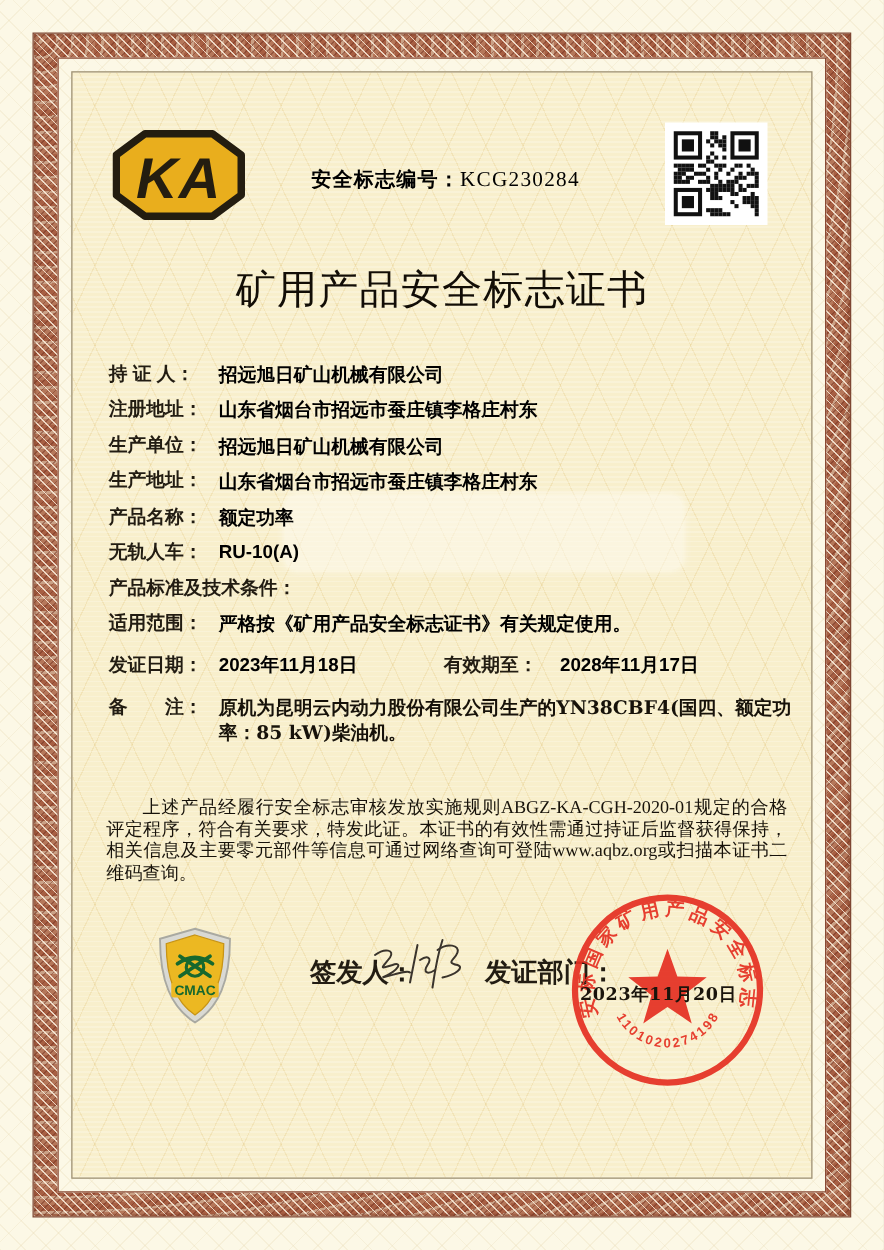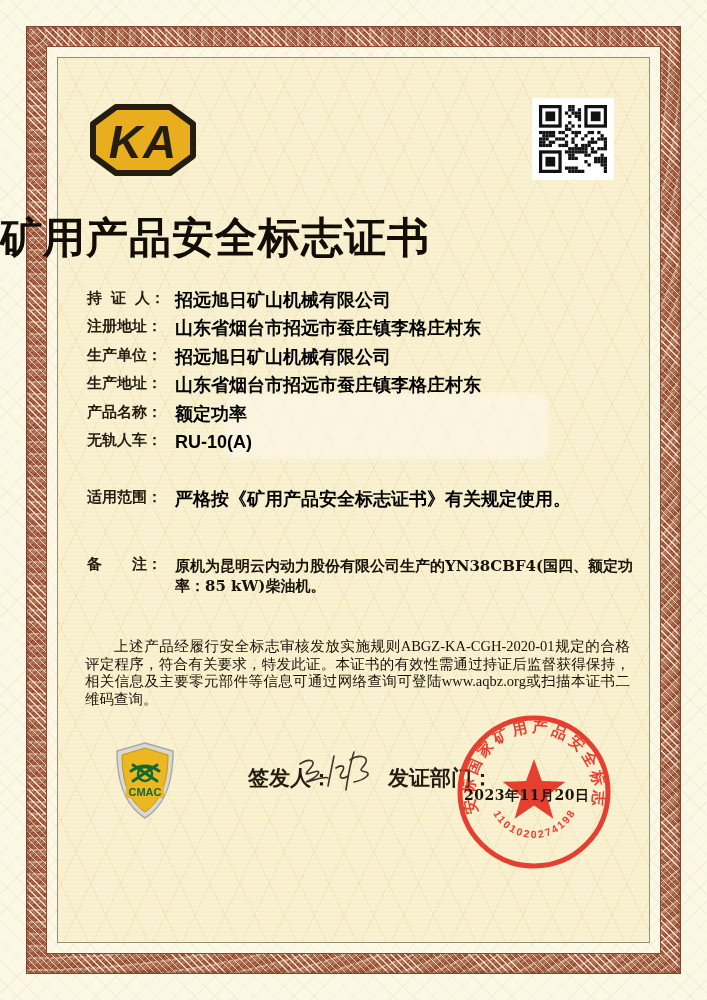--- a/index.html
+++ b/index.html
@@ -28,31 +28,31 @@
   
   .sheet{position:absolute;left:57px;top:57px;right:57px;bottom:57px;
     border:1px solid #9b8e74;
     background-color:#f8efcc;
     background-image:
       repeating-linear-gradient(0deg, rgba(255,255,255,.22) 0 1px, transparent 1px 4px),
       repeating-linear-gradient(115deg, rgba(226,198,128,.28) 0 1px, transparent 1px 27px),
       repeating-linear-gradient(65deg, rgba(226,198,128,.28) 0 1px, transparent 1px 27px);
   }
   .abs{position:absolute;}
-  .hei{font-family:Liberation Mono, monospace;font-weight:bold;color:#221c12;}
+  .hei{font-family:Liberation Sans, sans-serif;font-weight:bold;color:#221c12;}
 
   .cert-no{left:249px;top:134px;font-size:16px;letter-spacing:1px;}
   .cert-no .lab{font-family:"Liberation Serif",serif;font-weight:bold;}
   .cert-no .val{font-family:"Liberation Serif",serif;font-size:17px;}
 
-  .title{left:0;top:210px;width:100%;font-size:42px;font-weight:bold;
+  .title{left:0;top:210px;width:100%;text-align:center;font-size:32px;font-weight:normal;
     letter-spacing:1px;font-family:"Liberation Serif",serif;color:#120d06;}
 
   .row .lbl{position:absolute;left:87px;font-size:15px;white-space:nowrap;}
-  .row .val{position:absolute;left:175px;font-size:18px;white-space:nowrap;}
+  .row .val{position:absolute;left:175px;font-size:15px;white-space:nowrap;}
   .row{position:absolute;left:0;width:100%;height:20px;line-height:20px;}
   .val-kai{font-family:"DejaVu Serif",serif;font-weight:600;}
   .val-bold-sans{font-family:Liberation Sans, sans-serif;font-weight:bold;}
   .val-sans{font-family:"Liberation Sans",sans-serif;}
 
   .statement{left:85px;top:638px;width:545px;font-size:14.5px;line-height:17.6px;
     font-weight:normal;font-family:"Liberation Serif",serif;color:#17120a;
     text-align:justify;text-indent:2em;}
 
   .remark-val{position:absolute;left:175px;top:556px;width:472px;font-size:15px;line-height:20px;
@@ -75,20 +75,23 @@
 
   <div class="abs wm-box"></div>
 
   <div class="abs" style="left:90px;top:104px;">
     <svg width="106" height="72" viewBox="0 0 106 72">
       <polygon points="26,3 80,3 103,20 103,52 80,69 26,69 3,52 3,20" fill="#e9ae1d" stroke="#241d10" stroke-width="6" stroke-linejoin="round"></polygon>
       <text x="53" y="54" text-anchor="middle" font-size="46" font-weight="900" font-style="italic" font-family="Liberation Sans, sans-serif" fill="#241d10" letter-spacing="1">KA</text>
     </svg>
   </div>
 
+  <div class="abs cert-no">
+    <span class="lab">安全标志编号：</span><span class="val">KCG230284</span>
+  </div>
 
   <div class="abs" style="left:532px;top:98px;width:82px;height:82px;background:#ffffff;">
     <svg id="qr-svg" width="82" height="82" viewBox="0 0 82 82">
         <rect x="36.14285714285714" y="7" width="3.238095238095238" height="3.238095238095238" fill="#111"></rect>
         <rect x="39.38095238095238" y="7" width="3.238095238095238" height="3.238095238095238" fill="#111"></rect>
         <rect x="36.14285714285714" y="10.238095238095237" width="3.238095238095238" height="3.238095238095238" fill="#111"></rect>
         <rect x="39.38095238095238" y="10.238095238095237" width="3.238095238095238" height="3.238095238095238" fill="#111"></rect>
         <rect x="45.85714285714286" y="10.238095238095237" width="3.238095238095238" height="3.238095238095238" fill="#111"></rect>
         <rect x="32.904761904761905" y="13.476190476190476" width="3.238095238095238" height="3.238095238095238" fill="#111"></rect>
         <rect x="39.38095238095238" y="13.476190476190476" width="3.238095238095238" height="3.238095238095238" fill="#111"></rect>
@@ -241,35 +244,42 @@
   </div>
   <div class="row" style="top:404px">
     <span class="lbl hei">产品名称：</span>
     <span class="val val-kai">额定功率</span>
   </div>
   <div class="row" style="top:432px">
     <span class="lbl hei">无轨人车：</span>
     <span class="val val-bold-sans">RU-10(A)</span>
   </div>
   <div class="row" style="top:461px">
+    <span class="lbl hei">产品标准及技术条件：</span>
   </div>
   <div class="row" style="top:489px">
     <span class="lbl hei">适用范围：</span>
     <span class="val val-kai">严格按《矿用产品安全标志证书》有关规定使用。</span>
   </div>
 
+  <div class="row" style="top:523px">
+    <span class="lbl hei">发证日期：</span>
+    <span class="val val-bold-sans">2023年11月18日</span>
+    <span class="lbl hei" style="left:355px">有效期至：</span>
+    <span class="val val-bold-sans" style="left:448px">2028年11月17日</span>
+  </div>
 
   <div class="row" style="top:556px">
     <span class="lbl hei">备　　注：</span>
   </div>
   <div class="remark-val">原机为昆明云内动力股份有限公司生产的YN38CBF4(国四、额定功率：85 kW)柴油机。</div>
 
   <div class="abs statement">上述产品经履行安全标志审核发放实施规则ABGZ-KA-CGH-2020-01规定的合格评定程序，符合有关要求，特发此证。本证书的有效性需通过持证后监督获得保持，相关信息及主要零元部件等信息可通过网络查询可登陆www.aqbz.org或扫描本证书二维码查询。</div>
 
-  <div class="abs" style="left:111px;top:741px;">
+  <div class="abs" style="left:122px;top:741px;">
     <svg width="68" height="80" viewBox="0 0 68 80">
       <path d="M34 2 L62 10 C62 44 53 65 34 77 C15 65 6 44 6 10 Z" fill="#d9d9d3" stroke="#a9a9a1" stroke-width="1.5"></path>
       <path d="M34 7 L57 14 C57 43 49 61 34 71 C19 61 11 43 11 14 Z" fill="#ecb822" stroke="#c79416" stroke-width="1"></path>
       <g stroke="#17682e" fill="none" stroke-width="3" stroke-linecap="round">
         <path d="M20 30 Q34 20 48 30"></path>
         <path d="M22 24 L46 40"></path>
         <path d="M46 24 L22 40"></path>
         <circle cx="34" cy="33" r="7" stroke-width="2.5"></circle>
       </g>
       <rect x="15" y="45" width="38" height="12" rx="2" fill="#ecb822"></rect>

